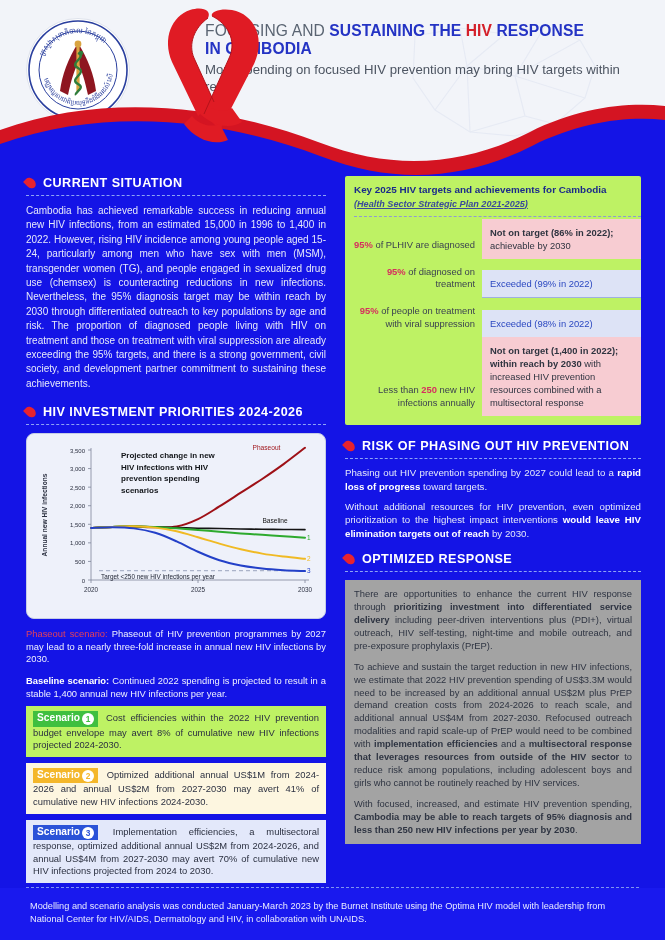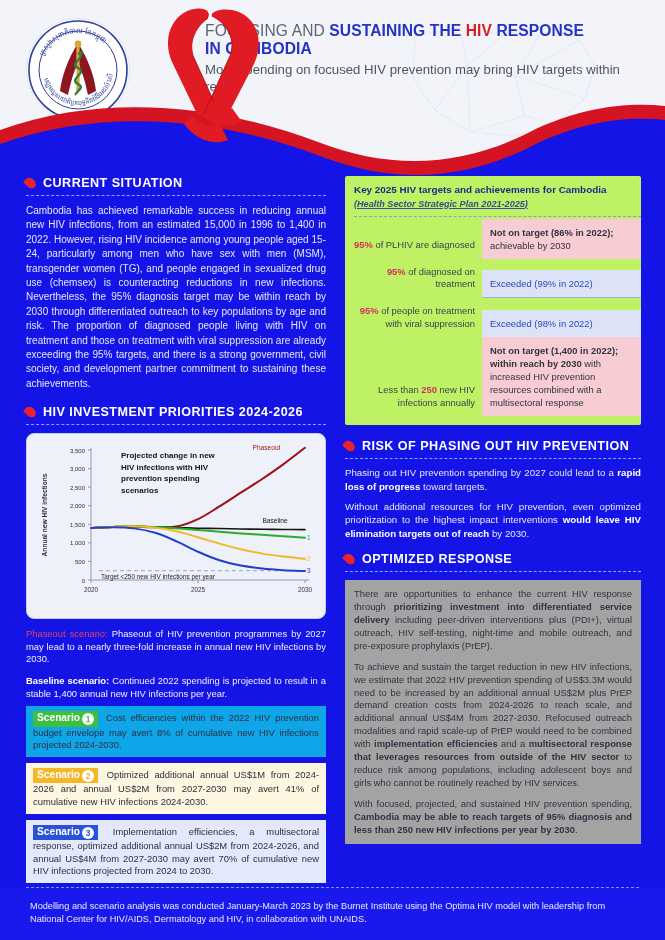--- a/index.html
+++ b/index.html
@@ -157,21 +157,21 @@
   .circ {
     display: inline-block;
     width: 12px; height: 12px; line-height: 12px;
     border-radius: 50%; text-align: center;
     font-size: 8.4px; margin-left: 2px;
     vertical-align: -1px;
   }
   .c-g { background: #ffffff; color: #3fbf3f; }
   .c-y { background: #ffffff; color: #f4b72a; }
   .c-b { background: #ffffff; color: #2a52d8; }
-  .scn1 { background: #0ea5e9; }
+  .scn1 { background: #bef264; }
   .scn2 { background: #fdf6e0; }
   .scn3 { background: #e3e8fa; }
 
   .rtext {
     margin-top: 7px;
     font-size: 9.7px; line-height: 13.4px;
     color: #e4e8fb; text-align: justify;
   }
   .rtext .b { color: #ffffff; }
 
@@ -389,21 +389,21 @@
 
     <div class="sec-head">
       <span class="drop"></span>
       <span>OPTIMIZED RESPONSE</span>
     </div>
     <div class="dash-rule"></div>
 
     <div class="opt-card">
       <p><span>There are opportunities to enhance the current HIV response through </span><span class="b">prioritizing investment into differentiated service delivery</span><span> including peer-driven interventions plus (PDI+), virtual outreach, HIV self-testing, night-time and mobile outreach, and pre-exposure prophylaxis (PrEP).</span></p>
       <p><span>To achieve and sustain the target reduction in new HIV infections, we estimate that 2022 HIV prevention spending of US$3.3M would need to be increased by an additional annual US$2M plus PrEP demand creation costs from 2024-2026 to reach scale, and additional annual US$4M from 2027-2030. Refocused outreach modalities and rapid scale-up of PrEP would need to be combined with </span><span class="b">implementation efficiencies</span><span> and a </span><span class="b">multisectoral response that leverages resources from outside of the HIV sector</span><span> to reduce risk among populations, including adolescent boys and girls who cannot be routinely reached by HIV services.</span></p>
-      <p><span>With focused, projected, and sustained HIV prevention spending, </span><span class="b">Cambodia may be able to reach targets of 95% diagnosis and less than 250 new HIV infections per year by 2030</span><span>.</span></p>
+      <p><span>With focused, increased, and estimate HIV prevention spending, </span><span class="b">Cambodia may be able to reach targets of 95% diagnosis and less than 250 new HIV infections per year by 2030</span><span>.</span></p>
     </div>
   </div>
 
   <div class="footer-rule"></div>
   <div class="footer">
     <span>Modelling and scenario analysis was conducted January-March 2023 by the Burnet Institute using the Optima HIV model with leadership from National Center for HIV/AIDS, Dermatology and HIV, in collaboration with UNAIDS.</span>
   </div>
 </div>
 
 </body></html>

